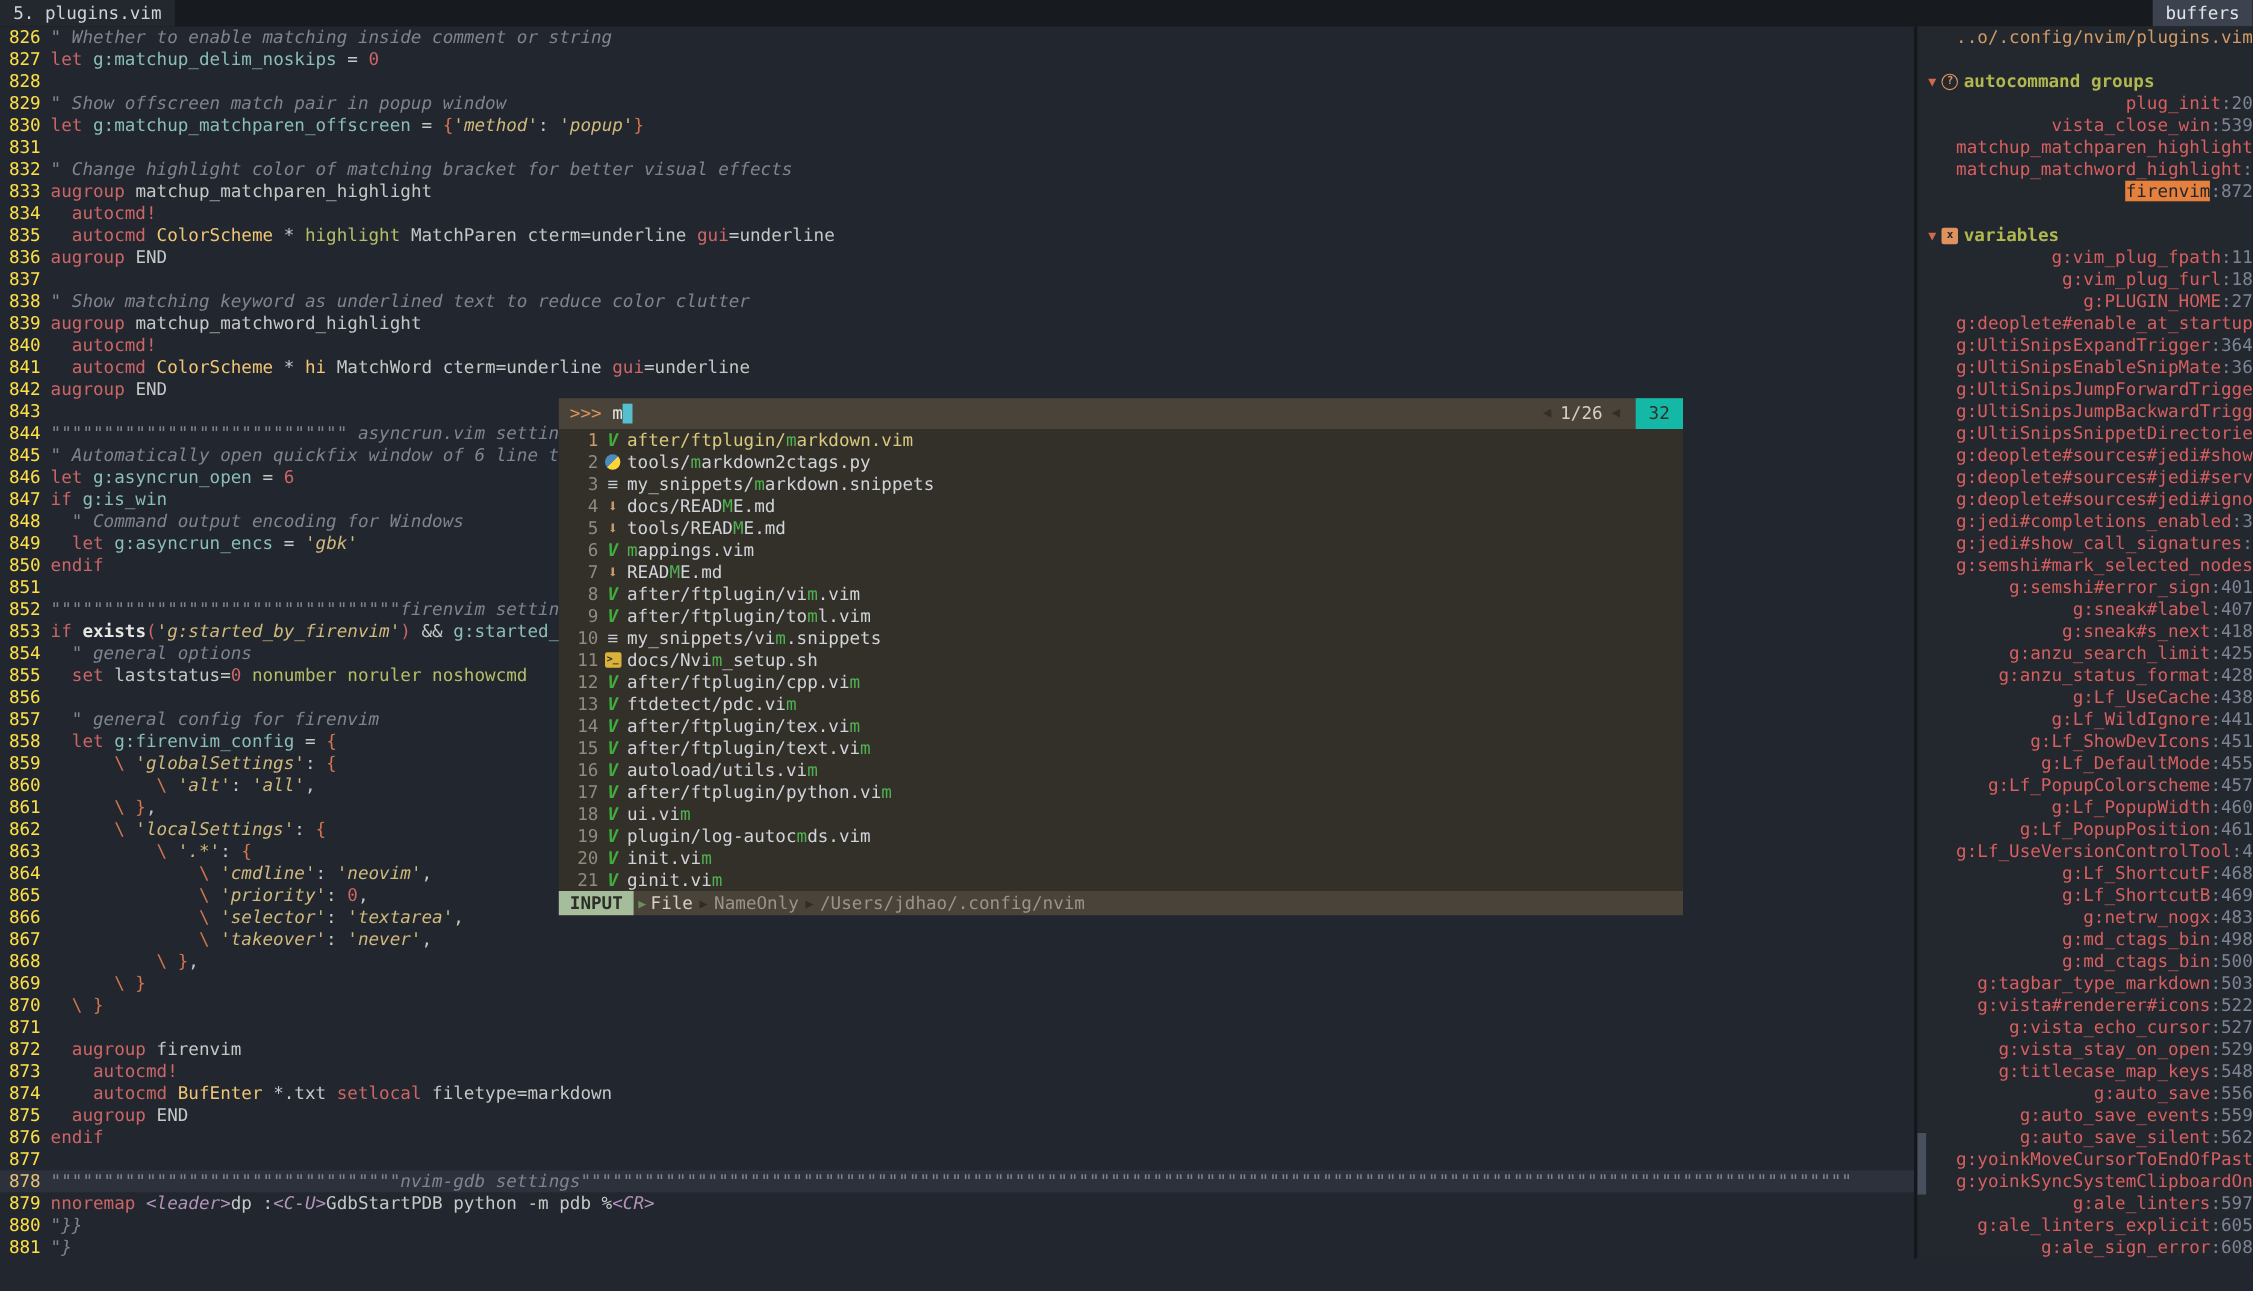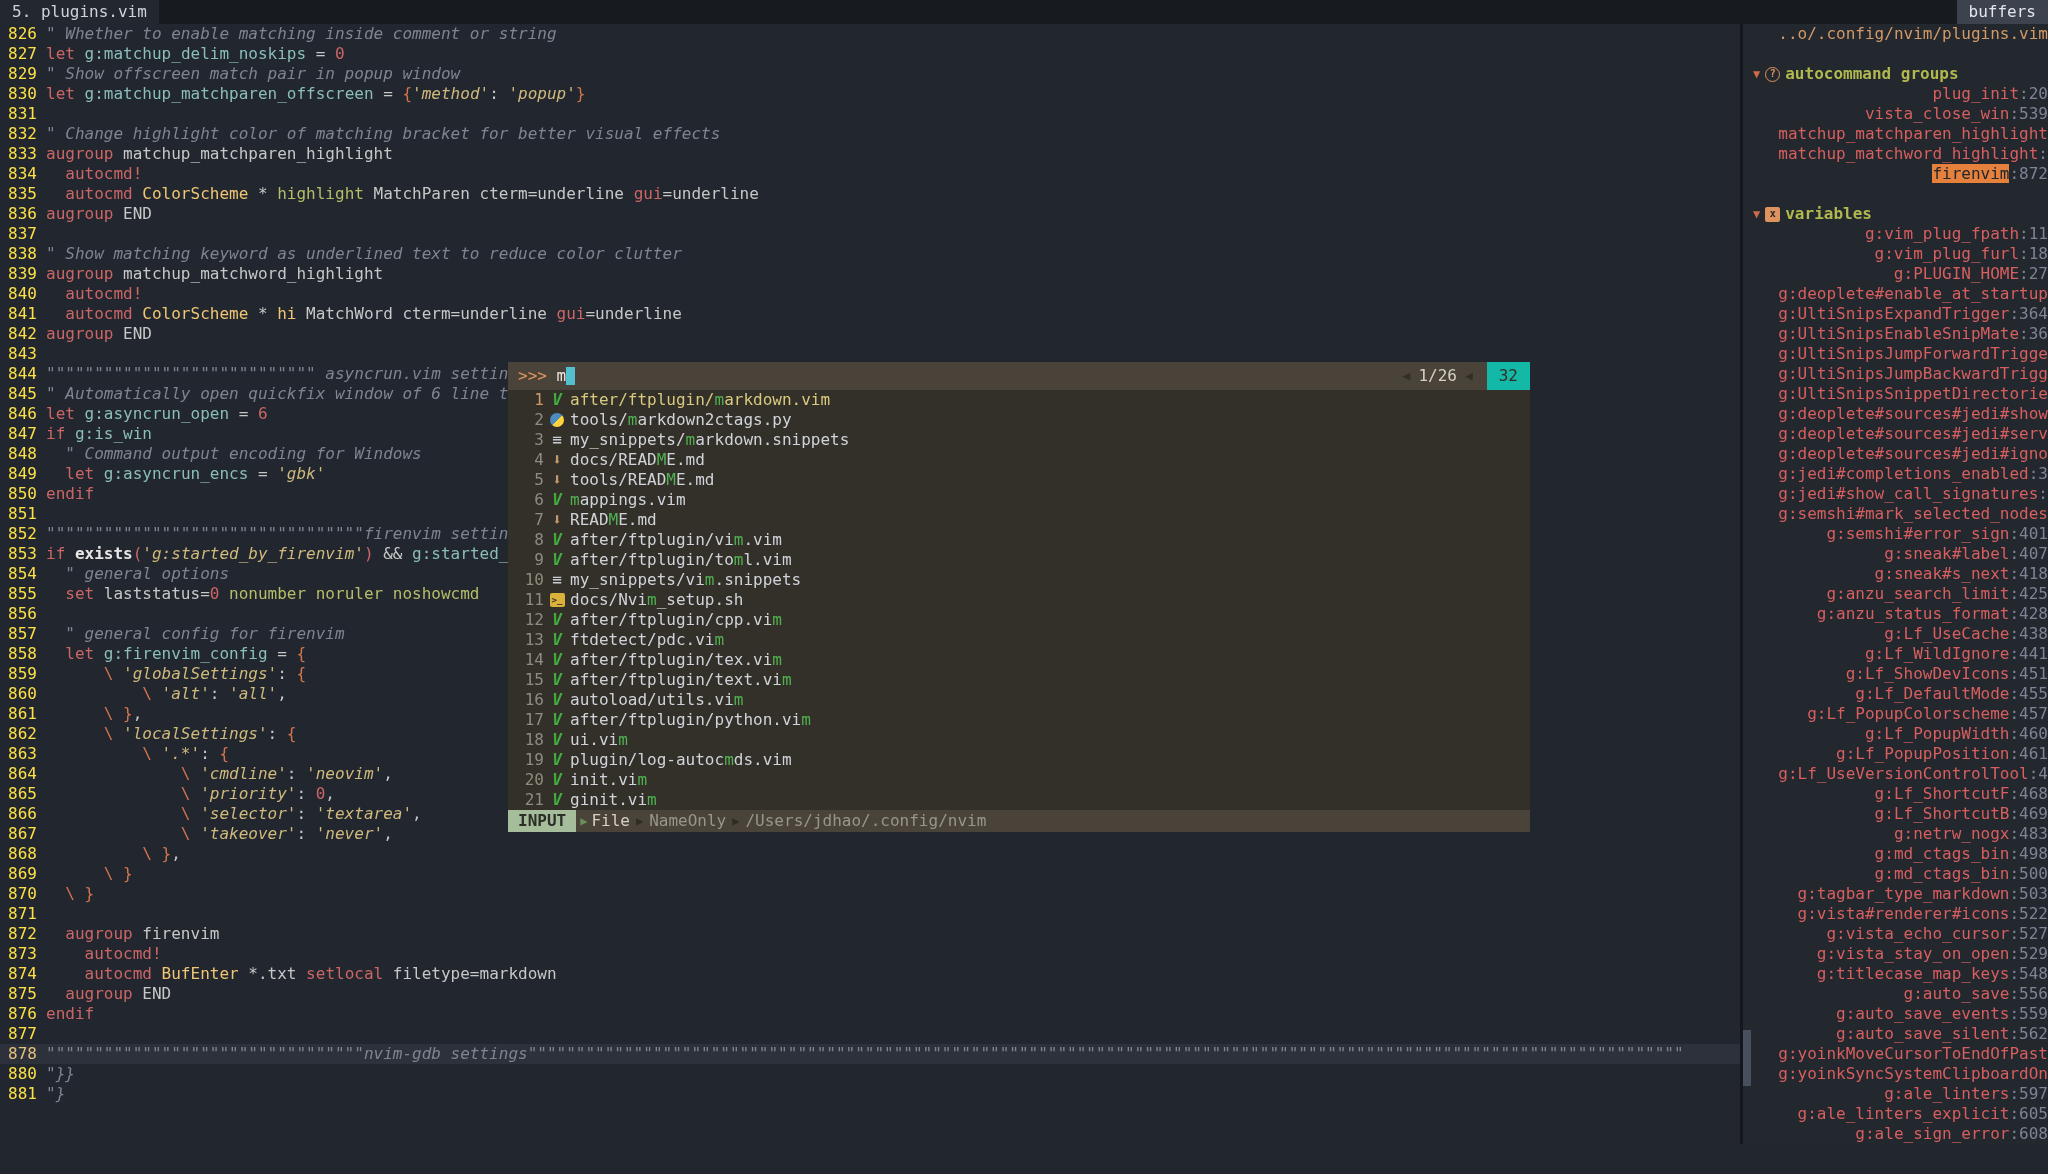--- a/index.html
+++ b/index.html
@@ -96,20 +96,21 @@
   <div class="tabline">
     <div class="tab-active">5. plugins.vim</div>
     <div class="tabline-spacer"></div>
     <div class="tabline-right">buffers</div>
   </div>
 
   <div class="main">
     <div class="editor">
         <div class="line"><span class="gutter">826</span><span class="tok-cm">" Whether to enable matching inside comment or string</span></div>
         <div class="line"><span class="gutter">827</span><span class="tok-kw">let</span><span class="tok-wh"> </span><span class="tok-id">g:matchup_delim_noskips</span><span class="tok-wh"> = </span><span class="tok-numl">0</span></div>
+        <div class="line"><span class="gutter">828</span></div>
         <div class="line"><span class="gutter">829</span><span class="tok-cm">" Show offscreen match pair in popup window</span></div>
         <div class="line"><span class="gutter">830</span><span class="tok-kw">let</span><span class="tok-wh"> </span><span class="tok-id">g:matchup_matchparen_offscreen</span><span class="tok-wh"> = </span><span class="tok-br">{</span><span class="tok-str">'method'</span><span class="tok-wh">: </span><span class="tok-str">'popup'</span><span class="tok-br">}</span></div>
         <div class="line"><span class="gutter">831</span></div>
         <div class="line"><span class="gutter">832</span><span class="tok-cm">" Change highlight color of matching bracket for better visual effects</span></div>
         <div class="line"><span class="gutter">833</span><span class="tok-kw">augroup</span><span class="tok-wh"> matchup_matchparen_highlight</span></div>
         <div class="line"><span class="gutter">834</span><span class="tok-wh">  </span><span class="tok-kw">autocmd!</span></div>
         <div class="line"><span class="gutter">835</span><span class="tok-wh">  </span><span class="tok-kw">autocmd</span><span class="tok-ty"> ColorScheme</span><span class="tok-wh"> * </span><span class="tok-grn">highlight</span><span class="tok-wh"> MatchParen cterm=underline </span><span class="tok-kw">gui</span><span class="tok-wh">=underline</span></div>
         <div class="line"><span class="gutter">836</span><span class="tok-kw">augroup</span><span class="tok-wh"> END</span></div>
         <div class="line"><span class="gutter">837</span></div>
         <div class="line"><span class="gutter">838</span><span class="tok-cm">" Show matching keyword as underlined text to reduce color clutter</span></div>
@@ -146,20 +147,21 @@
         <div class="line"><span class="gutter">869</span><span class="tok-br">      \ }</span></div>
         <div class="line"><span class="gutter">870</span><span class="tok-br">  \ }</span></div>
         <div class="line"><span class="gutter">871</span></div>
         <div class="line"><span class="gutter">872</span><span class="tok-wh">  </span><span class="tok-kw">augroup</span><span class="tok-wh"> firenvim</span></div>
         <div class="line"><span class="gutter">873</span><span class="tok-wh">    </span><span class="tok-kw">autocmd!</span></div>
         <div class="line"><span class="gutter">874</span><span class="tok-wh">    </span><span class="tok-kw">autocmd</span><span class="tok-ty"> BufEnter</span><span class="tok-wh"> *.txt </span><span class="tok-kw">setlocal</span><span class="tok-wh"> filetype=markdown</span></div>
         <div class="line"><span class="gutter">875</span><span class="tok-wh">  </span><span class="tok-kw">augroup</span><span class="tok-wh"> END</span></div>
         <div class="line"><span class="gutter">876</span><span class="tok-kw">endif</span></div>
         <div class="line"><span class="gutter">877</span></div>
         <div class="line cursorline"><span class="gutter">878</span><span class="tok-cm">"""""""""""""""""""""""""""""""""</span><span class="tok-cm">nvim-gdb settings</span><span class="tok-cm">""""""""""""""""""""""""""""""""""""""""""""""""""""""""""""""""""""""""""""""""""""""""""""""""""""""""""""""""""""""""</span></div>
+        <div class="line"><span class="gutter">879</span><span class="tok-kw">nnoremap</span><span class="tok-pur"> &lt;leader&gt;</span><span class="tok-wh">dp :</span><span class="tok-pur">&lt;C-U&gt;</span><span class="tok-wh">GdbStartPDB python -m pdb %</span><span class="tok-pur">&lt;CR&gt;</span></div>
         <div class="line"><span class="gutter">880</span><span class="tok-cm">"}}</span></div>
         <div class="line"><span class="gutter">881</span><span class="tok-cm">"}</span></div>
       </div>
     <div class="sidebar">
       <div class="sb-scroll"></div>
     <div class="sb-line sb-path">..o/.config/nvim/plugins.vim</div>
         <div class="sb-line"></div>
         <div class="sb-line sb-header"><span class="sb-arrow">▼</span><span class="icon-qmark">?</span><span class="sb-htext">autocommand groups</span></div>
         <div class="sb-line sb-item"><span>plug_init</span><span class="sb-num">:20</span></div>
         <div class="sb-line sb-item"><span>vista_close_win</span><span class="sb-num">:539</span></div>

